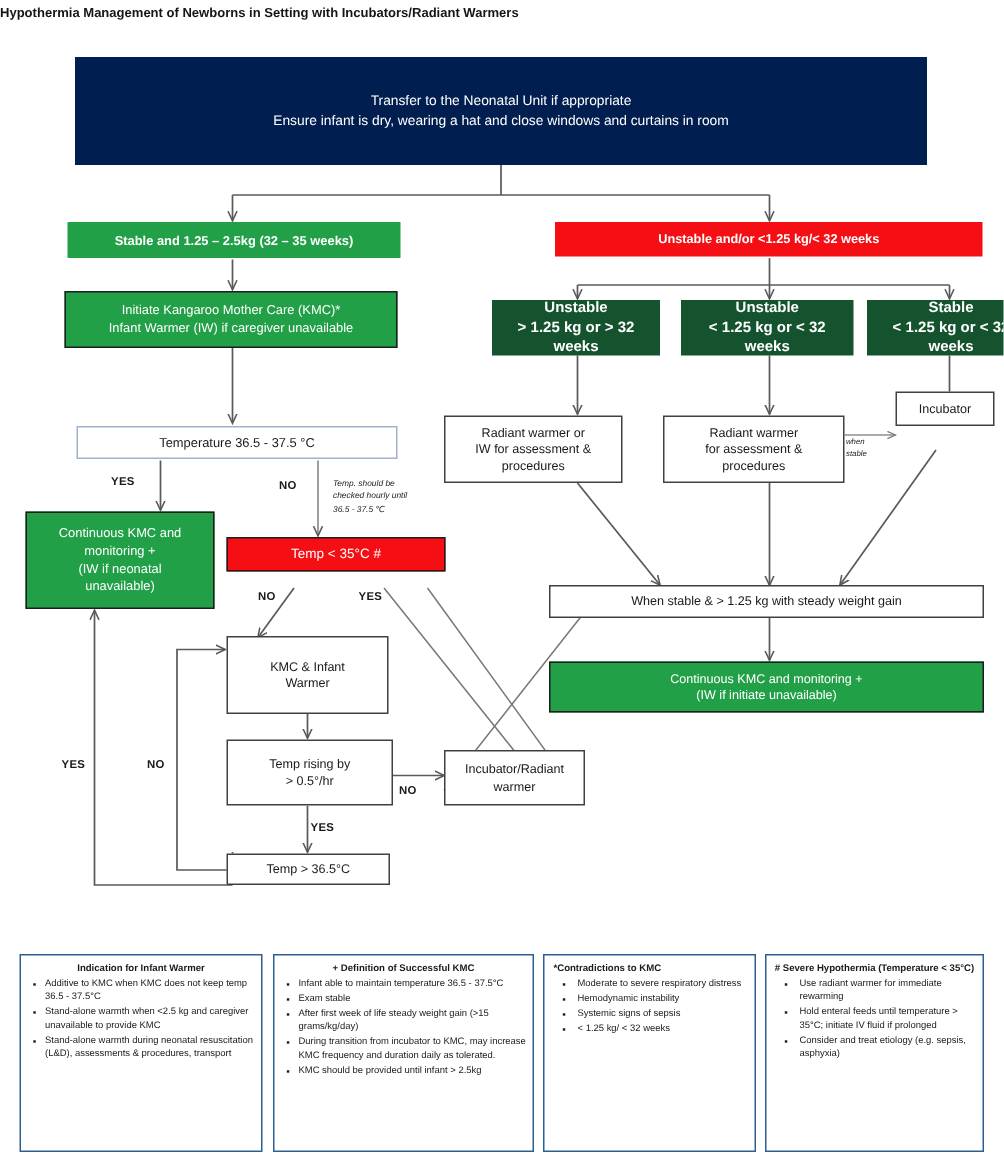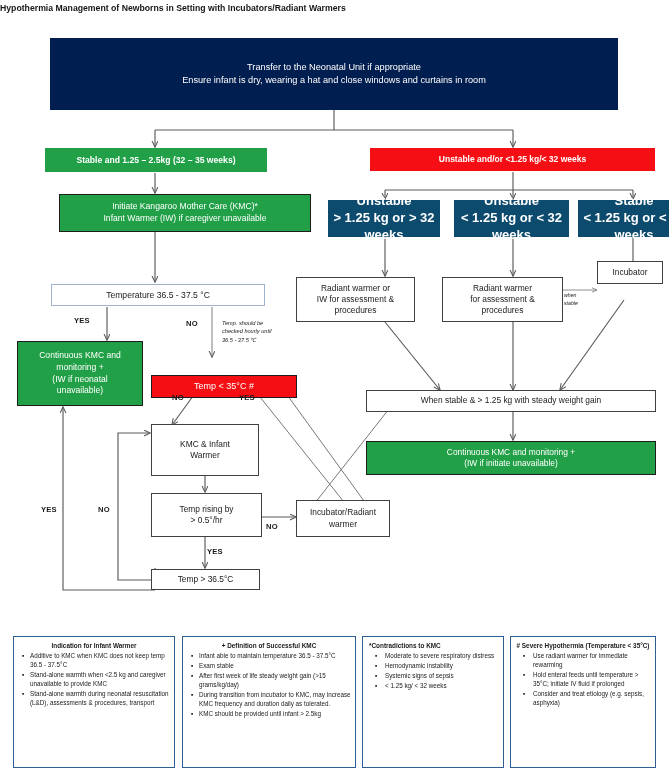--- a/index.html
+++ b/index.html
@@ -14,21 +14,21 @@
   .node span{display:block;width:100%;padding:0 3px;white-space:pre-line;}
 
   
   .navy{background:#001e4f;color:#ffffff;font-size:9.2px;line-height:1.45;}
   .navy .ln2{font-weight:normal;}
   .green{background:#22a048;color:#ffffff;font-weight:bold;font-size:8.6px;}
   .green-plain{background:#22a048;color:#ffffff;font-size:8.6px;font-weight:normal;
                 border:1px solid #1d1d1d;line-height:1.35;}
   .green-solo{background:#22a048;color:#ffffff;font-size:8.4px;border:1px solid #1d1d1d;line-height:1.35;}
   .red{background:#f50f14;color:#ffffff;font-weight:bold;font-size:8.5px;line-height:1.3;}
-  .red-sm{background:#0c4a6e;color:#ffffff;font-weight:bold;font-size:13px;line-height:1.3;}
+  .red-sm{background:#14532d;color:#ffffff;font-weight:bold;font-size:10px;line-height:1.3;}
   .red-hypo{background:#f50f14;color:#ffffff;font-size:9px;border:1px solid #1d1d1d;}
   .white{background:#ffffff;border:1px solid #404040;font-size:8.4px;line-height:1.32;}
   .white-blue{background:#ffffff;border:1px solid #9fb4cc;font-size:8.6px;}
 
   .lbl{position:absolute;font-size:7.6px;font-weight:bold;color:#1a1a1a;letter-spacing:.2px;}
   .note{position:absolute;font-size:5.6px;font-style:italic;color:#1a1a1a;line-height:1.5;}
   .note-sm{position:absolute;font-size:5.2px;font-style:italic;color:#1a1a1a;line-height:1.45;}
 
   #title{position:absolute;top:3px;left:0;width:669px;text-align:left;
          font-size:8.7px;font-weight:bold;color:#161616;}
@@ -113,21 +113,21 @@
 
   <div class="node navy" style="left:50px;top:38px;width:568px;height:72px;flex-direction:column;justify-content:center;">
     <span class="ln2">Transfer to the Neonatal Unit if appropriate</span>
     <span>Ensure infant is dry, wearing a hat and close windows and curtains in room</span>
   </div>
 
   <div class="node green" style="left:45px;top:148px;width:222px;height:24px;">
     <span>Stable and 1.25 – 2.5kg (32 – 35 weeks)</span>
   </div>
 
-  <div class="node green-plain" style="left:59px;top:194px;width:252px;height:38px;align-items:center;">
+  <div class="node green-plain" style="left:43px;top:194px;width:222px;height:38px;align-items:center;">
     <span>Initiate Kangaroo Mother Care (KMC)*
 Infant Warmer (IW) if caregiver unavailable</span>
   </div>
 
   <div class="node red" style="left:370px;top:148px;width:285px;height:23px;">
     <span>Unstable and/or &lt;1.25 kg/&lt; 32 weeks</span>
   </div>
 
   <div class="node red-sm" style="left:328px;top:200px;width:112px;height:37px;">
     <span>Unstable
@@ -146,21 +146,21 @@
     <span>Temperature 36.5 - 37.5 °C</span>
   </div>
 
   <div class="node green-plain" style="left:17px;top:341px;width:126px;height:65px;">
     <span>Continuous KMC and
 monitoring +
 (IW if neonatal
 unavailable)</span>
   </div>
 
-  <div class="node red-hypo" style="left:151px;top:358px;width:146px;height:23px;margin-top:17px;">
+  <div class="node red-hypo" style="left:151px;top:358px;width:146px;height:23px;">
     <span>Temp &lt; 35°C #</span>
   </div>
 
   <div class="node white" style="left:151px;top:424px;width:108px;height:52px;">
     <span>KMC &amp; Infant
 Warmer</span>
   </div>
 
   <div class="node white" style="left:151px;top:493px;width:111px;height:44px;">
     <span>Temp rising by

